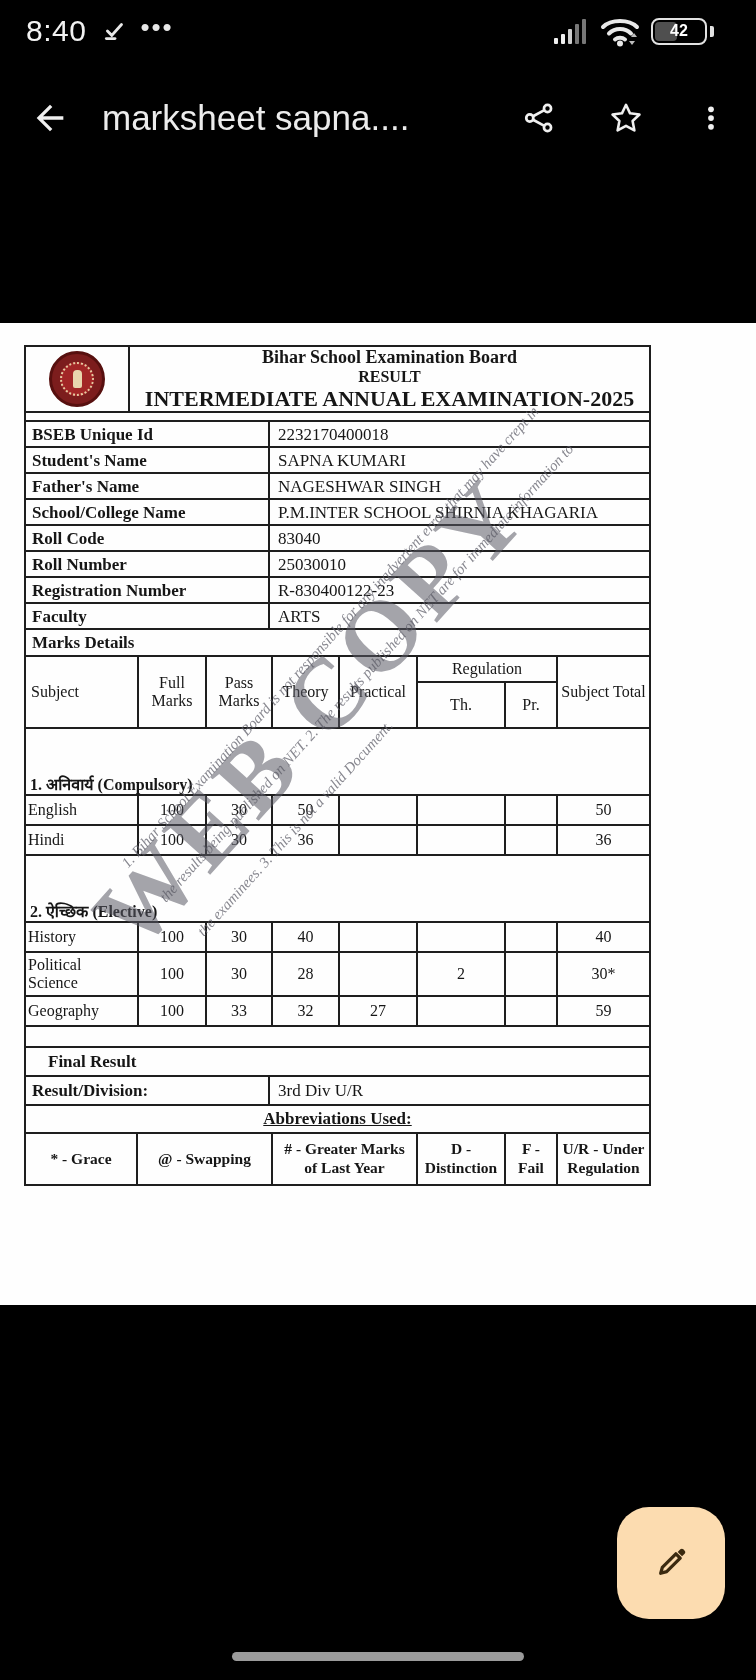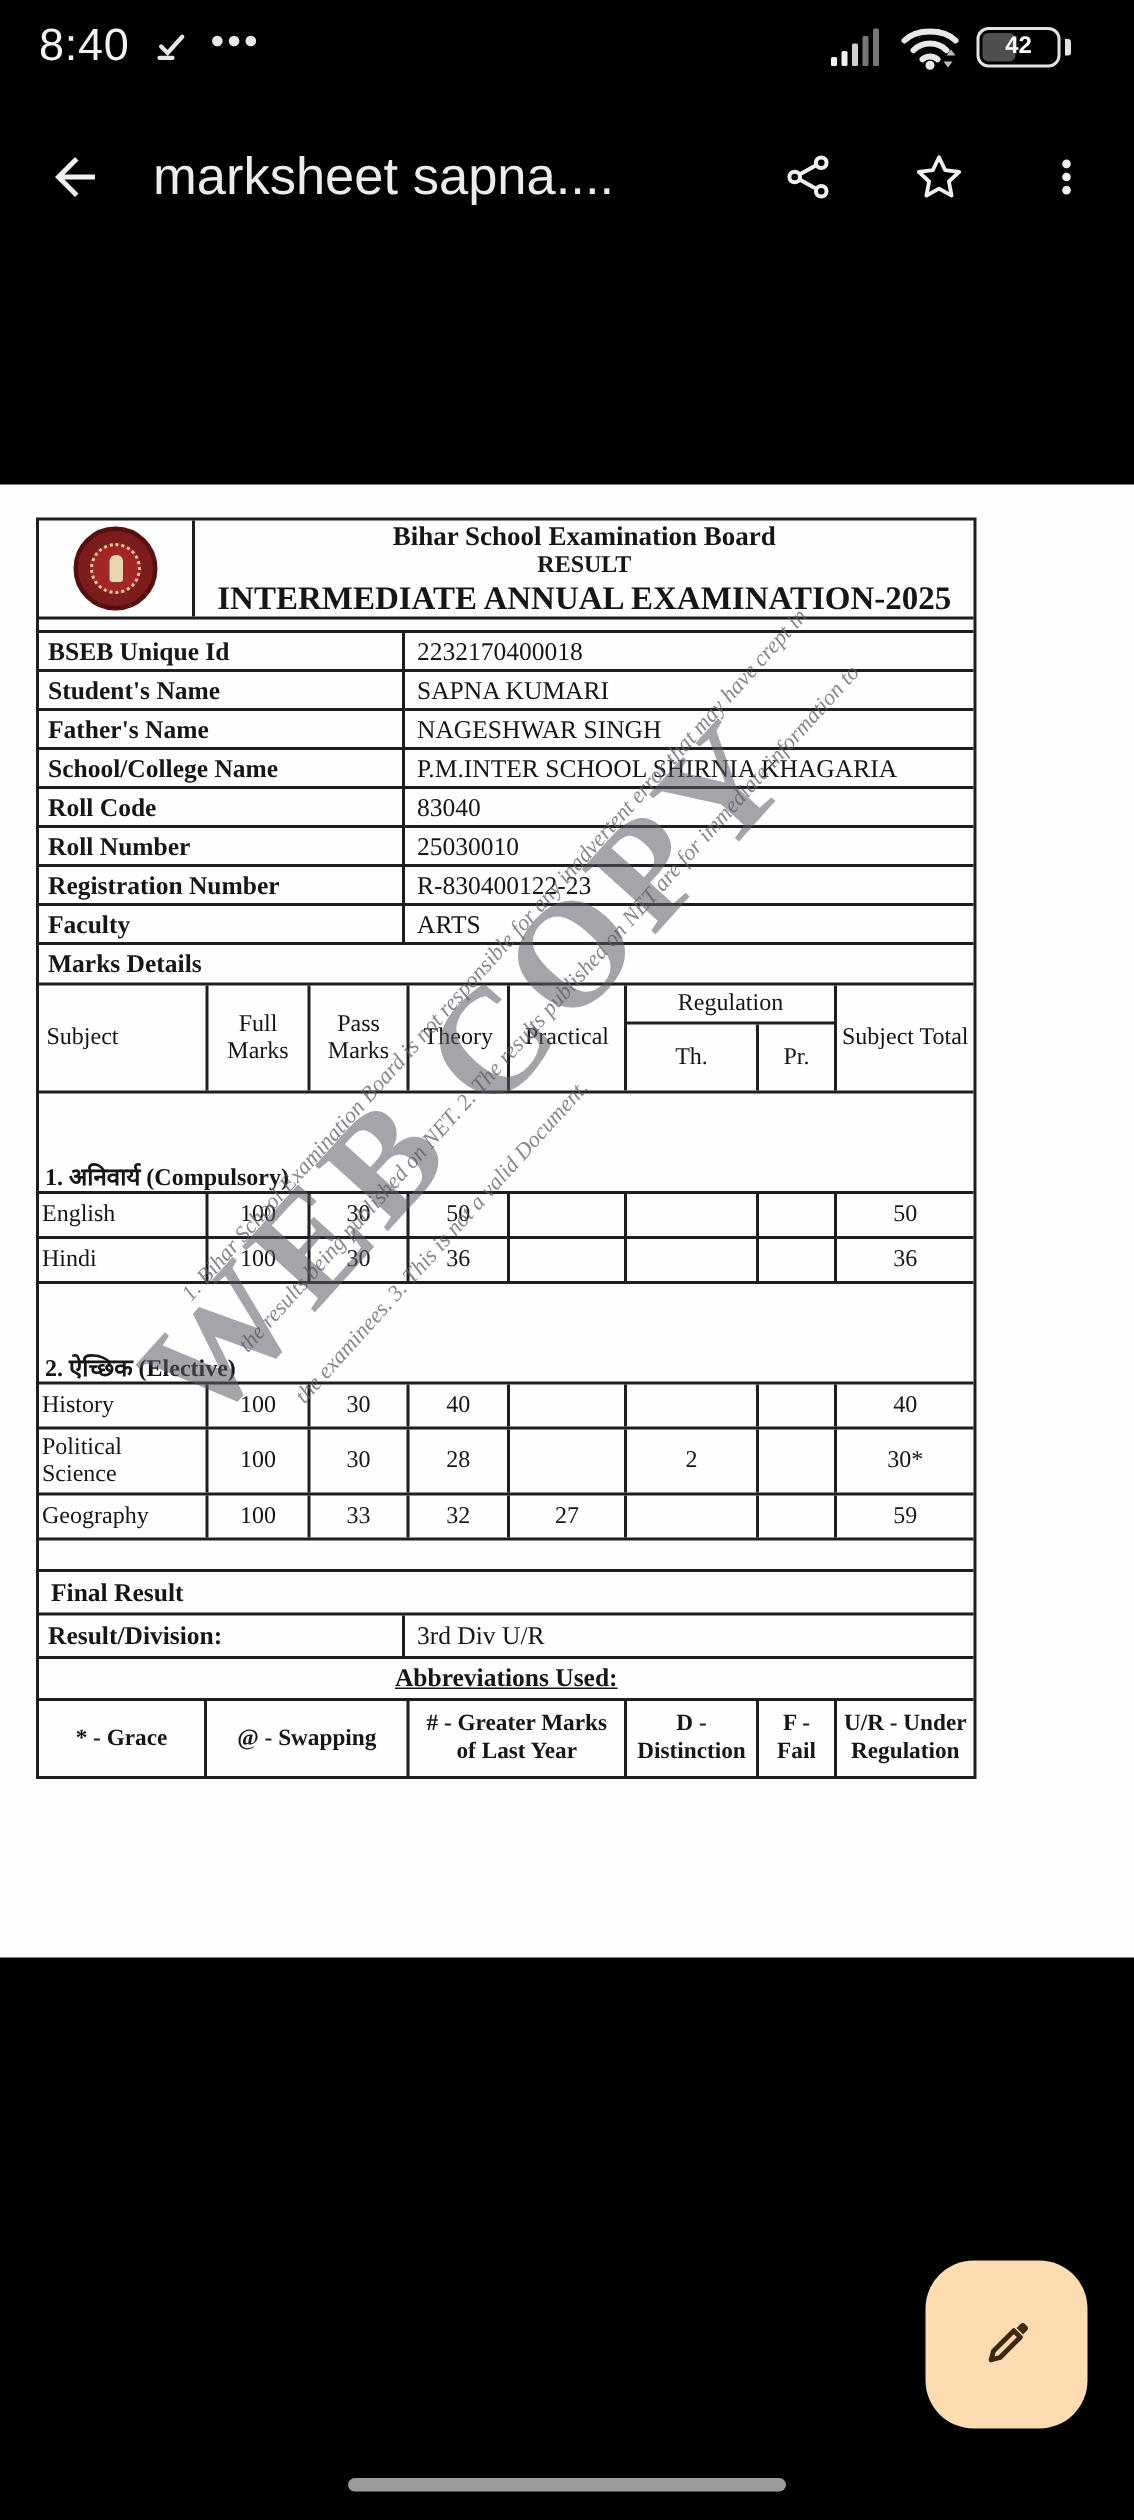--- a/index.html
+++ b/index.html
@@ -76,21 +76,21 @@
                          align-items:center; justify-content:center; }
   .mh-reg-bottom .c-pr { width:50px; display:flex; align-items:center; justify-content:center; }
 
   .section-row { height:23px; font-weight:bold; font-size:16px; padding-left:4px;
                  display:flex; align-items:center;margin-top:44px; }
   .m-row { min-height:30px; font-size:16px; }
   .m-cell { border-right:2px solid #1e1e1e; display:flex; align-items:center;
             justify-content:center; text-align:center; padding:2px; }
   .m-cell.c-subject { justify-content:flex-start; text-align:left; line-height:1.15; }
   .spacer-row { height:21px; }
-  .final-row { height:29px; font-weight:bold; font-size:17px; padding-left:8px;
+  .final-row { height:29px; font-weight:bold; font-size:17px; padding-left:22px;
                display:flex; align-items:center; }
   .agg-row { height:29px; font-size:17px; }
   .agg-label { width:244px; border-right:2px solid #1e1e1e; font-weight:bold;
                padding-left:6px; display:flex; align-items:center; }
   .agg-value { flex:1; padding-left:8px; display:flex; align-items:center; }
   .agg-words { margin-left:20px; }
   .abbr-title-row { height:28px; display:flex; align-items:center; justify-content:center;
                     font-weight:bold; font-size:17px; }
   .abbr-title-row span { text-decoration:underline; }
   .abbr-row { min-height:50px; font-weight:bold; font-size:15.5px; }

